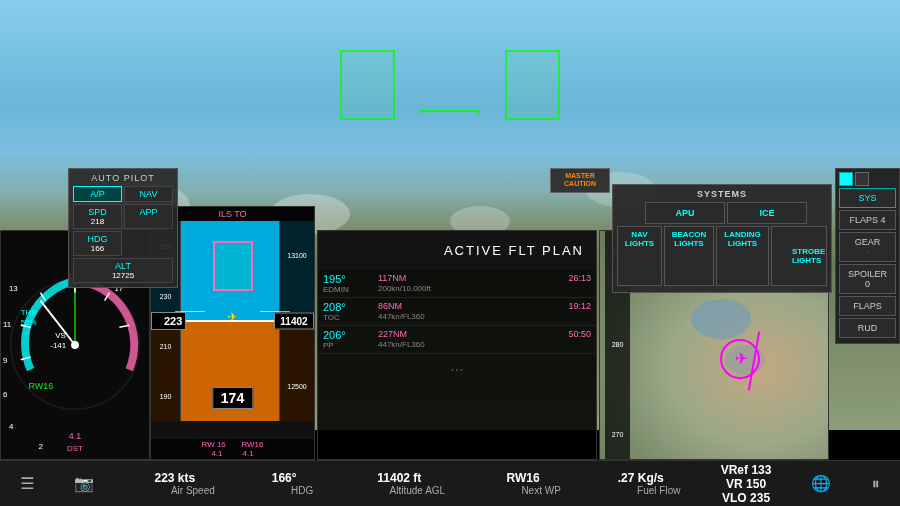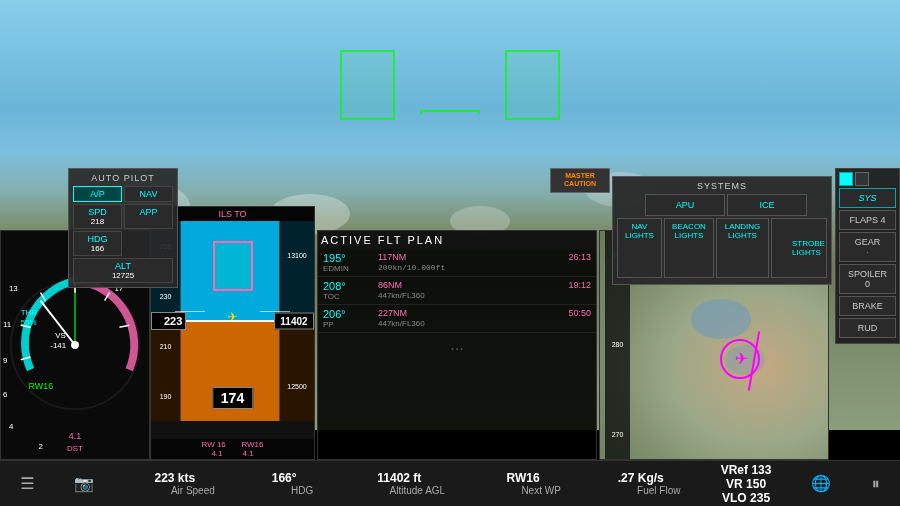--- a/index.html
+++ b/index.html
@@ -289,24 +289,24 @@
       bottom: 46px;
       left: 317px;
       width: 280px;
       height: 230px;
       background: rgba(0,0,0,0.88);
       border: 1px solid #333;
       z-index: 50;
     }
 
     .fp-header {
-      text-align: left;
-      color: #fff;
-      font-size: 11px;
-      padding: 3px;
+      text-align: right;
+      color: #fff;
+      font-size: 13px;
+      padding: 12px;
       background: rgba(20,20,20,0.9);
       letter-spacing: 2px;
     }
 
     .fp-row {
       display: flex;
       padding: 3px 5px;
       border-bottom: 1px solid #222;
       font-size: 9px;
       align-items: flex-start;
@@ -395,27 +395,28 @@
       right: 30%;
       width: 40px;
       height: 40px;
       border: 2px solid #FF00FF;
       border-radius: 50%;
     }
 
     
     .systems-panel {
       position: absolute;
-      top: 176px;
+      top: 184px;
       right: 68px;
       width: 220px;
       background: rgba(40,40,40,0.95);
       border: 1px solid #555;
       z-index: 60;
       padding: 4px;
+      font-weight: bold;
     }
 
     .systems-title {
       text-align: center;
       color: #ccc;
       font-size: 9px;
       margin-bottom: 3px;
       letter-spacing: 1px;
     }
 
@@ -461,21 +462,20 @@
       padding: 4px 3px;
       margin-bottom: 2px;
       cursor: pointer;
       width: 100%;
       text-align: center;
     }
 
     .right-btn.cyan {
       color: #00FFFF;
       border-color: #00AAAA;
-      font-style: italic;
     }
 
     .master-caution {
       position: absolute;
       top: 168px;
       right: 68px;
       width: 60px;
       background: #333;
       border: 1px solid #666;
       z-index: 65;
@@ -636,21 +636,21 @@
 <div class="flight-plan-panel">
   <div class="fp-header">ACTIVE FLT PLAN</div>
 
   <div class="fp-row">
     <div class="fp-col1">
       <span style="color:#00FFFF;font-size:11px;">195°</span>
       <span class="deg">EDMIN</span>
     </div>
     <div class="fp-col2">
       <span style="color:#FF69B4;">117NM</span><br>
-      <span style="color:#888;font-size:8px;font-family:Liberation Mono, monospace;">200kn/10.000ft</span>
+      <span style="color:#888;font-size:8px;">200kn/10.000ft</span>
     </div>
     <div class="fp-col3">
       <span style="color:#FF69B4;">26:13</span>
     </div>
   </div>
 
   <div class="fp-row">
     <div class="fp-col1">
       <span style="color:#00FFFF;font-size:11px;">208°</span>
       <span class="deg">TOC</span>
@@ -722,21 +722,21 @@
 <div class="right-panel">
 
   <div style="display:flex;gap:2px;margin-bottom:2px;">
     <div style="width:14px;height:14px;background:#00FFFF;border:1px solid #00AAAA;"></div>
     <div style="width:14px;height:14px;background:#333;border:1px solid #666;"></div>
   </div>
   <div class="right-btn cyan">SYS</div>
   <div class="right-btn">FLAPS 4</div>
   <div class="right-btn">GEAR<br><span style="color:#888;">·</span></div>
   <div class="right-btn">SPOILER<br>0</div>
-  <div class="right-btn">BRAKE</div>
+  <div class="right-btn">FLAPS</div>
   <div class="right-btn">RUD</div>
 </div>
 
 <div class="bottom-bar">
   <span class="bottom-icon">☰</span>
   <span class="bottom-icon">📷</span>
   <div class="bottom-stat">
     <div class="value">223 kts</div>
     <div class="label">Air Speed</div>
   </div>

